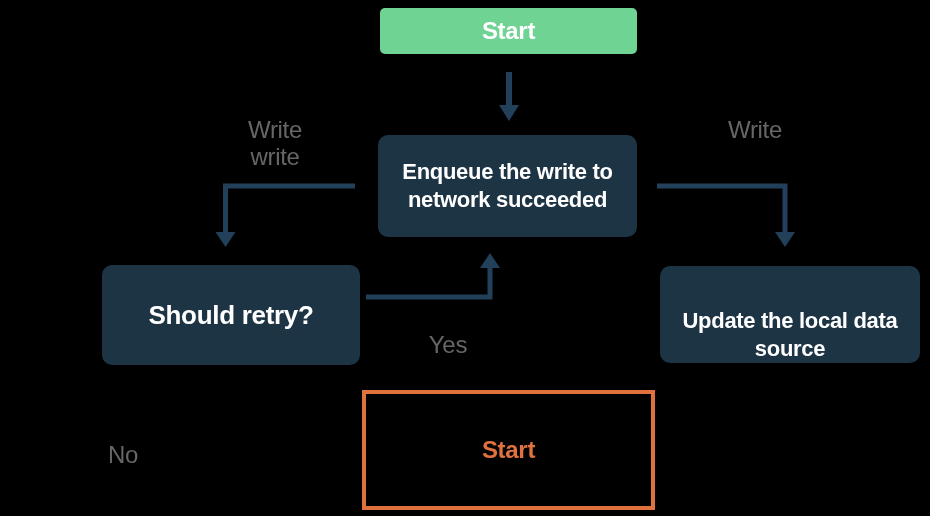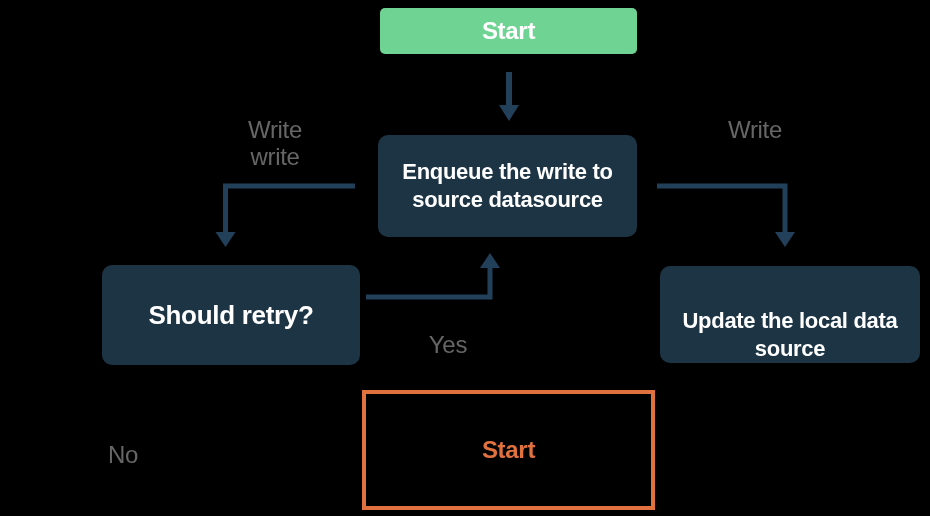--- a/index.html
+++ b/index.html
@@ -87,21 +87,21 @@
       <polygon points="490,253 480,268 500,268"></polygon>
     </g>
   </svg>
 
   <div class="node node-start">
     <span>Start</span>
   </div>
 
   <div class="node node-navy node-enqueue">
     <span>Enqueue the write to</span>
-    <span>source datasource</span>
+    <span>network succeeded</span>
   </div>
 
   <div class="node node-navy node-retry">
     <span>Should retry?</span>
   </div>
 
   <div class="node node-navy node-update">
     <span>Update the local data</span>
     <span>source</span>
   </div>

